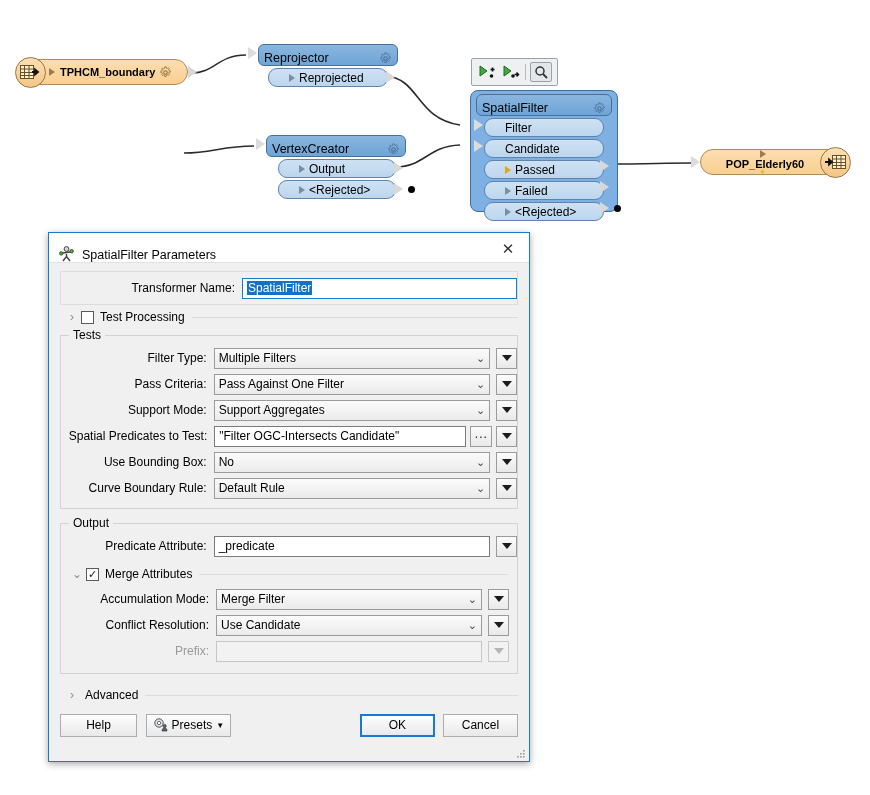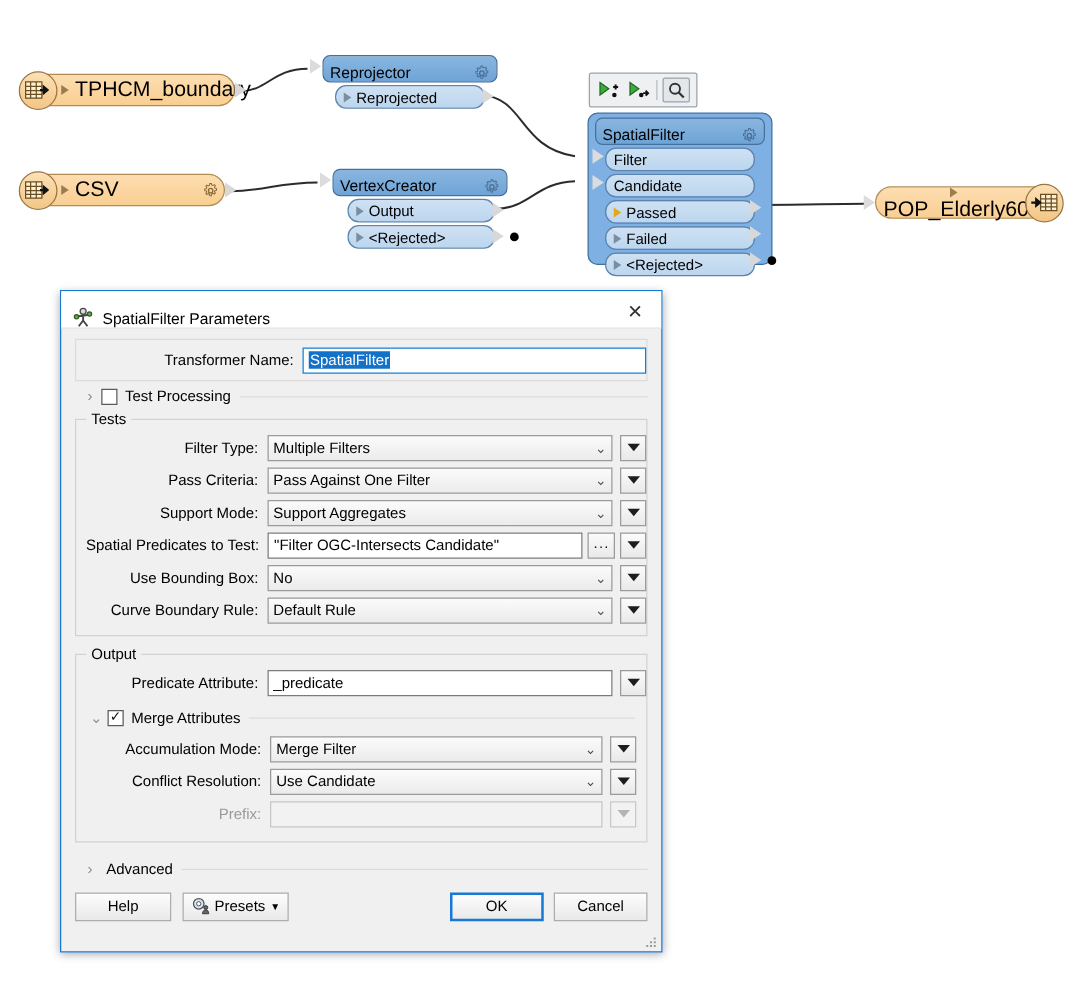--- a/index.html
+++ b/index.html
@@ -16,21 +16,21 @@
   .node { position:absolute; }
 
   
   .feat-pill {
     position:relative; height:26px; border-radius:13px;
     background:linear-gradient(#fdddb0,#f9cf92);
     border:1px solid #b08b53;
     display:flex; align-items:center;
     box-sizing:border-box;
   }
-  .feat-pill .ftxt { font-size:17px; color:#000; white-space:nowrap; }
+  .feat-pill .ftxt { font-size:11px; color:#000; white-space:nowrap;font-weight:bold; }
   .disk-icon {
     position:absolute; top:-3px; width:31px; height:31px; border-radius:50%;
     background:linear-gradient(#fce0b4,#f3c686);
     border:1px solid #9c7440; box-sizing:border-box;
     display:flex; align-items:center; justify-content:center;
   }
   .disk-icon.left { left:-4px; }
   .disk-icon.right { right:-4px; }
 
   .tri { width:0; height:0; border-style:solid; }
@@ -43,21 +43,21 @@
     height:22px; border-radius:6px;
     background:linear-gradient(#8ab6e0,#6ea4d6);
     border:1px solid #46709c; box-sizing:border-box;
     display:flex; align-items:flex-end; padding:0 5px;
     font-size:12.5px; color:#000; white-space:nowrap;
   }
   .xf-port {
     height:19px; margin-top:2px; border-radius:9px;
     background:linear-gradient(#cfe1f3,#bcd6ee);
     border:1px solid #5d84ad; box-sizing:border-box;
-    display:flex; align-items:center; padding-left:6px; gap:4px;
+    display:flex; align-items:center; padding-left:20px; gap:4px;
     font-size:12px; color:#000; white-space:nowrap;
     position:relative;
   }
   .tri-port { border-width:4px 0 4px 6px; border-color:transparent transparent transparent #7b8da0; }
   .tri-port.on { border-color:transparent transparent transparent #e3a81a; }
 
   
   .xf-sel {
     position:absolute; border-radius:8px;
     background:#7fb0e4; border:1px solid #3f6f9e; box-sizing:border-box;
@@ -199,42 +199,20 @@
           <line x1="0.5" y1="11.5" x2="13.5" y2="11.5" stroke="#6b4f22"></line>
           <line x1="4.5" y1="1.5" x2="4.5" y2="14.5" stroke="#6b4f22"></line>
           <line x1="9" y1="1.5" x2="9" y2="14.5" stroke="#6b4f22"></line>
           <path d="M12 8h5M15 5.5l3 2.5-3 2.5z" stroke="#111" stroke-width="1.8" fill="#111"></path>
         </svg>
       </div>
     </div>
     <div class="nub" style="left:170px; top:7px;"></div>
   </div>
 
-  <div class="node" style="left:18px; top:139px;">
-    <div class="feat-pill" style="width:162px; padding-left:30px;">
-      <span class="tri tri-r-out"></span>
-      <span class="ftxt" style="margin-left:5px; flex:1;">CSV</span>
-      <svg class="gear" viewBox="0 0 16 16" style="margin-right:4px;">
-        <path d="M8 5.2a2.8 2.8 0 100 5.6 2.8 2.8 0 000-5.6zm0 1.3a1.5 1.5 0 110 3 1.5 1.5 0 010-3z" fill="#8a6b38"></path>
-        <path d="M7.2 1h1.6l.3 1.5 1.2.5 1.3-.9 1.1 1.1-.9 1.3.5 1.2L13.8 6v1.6l-1.5.3-.5 1.2.9 1.3-1.1 1.1-1.3-.9-1.2.5L8.8 13H7.2l-.3-1.5-1.2-.5-1.3.9L3.3 10.8l.9-1.3-.5-1.2L2.2 8V6.4l1.5-.3.5-1.2-.9-1.3L4.4 2.5l1.3.9 1.2-.5z" fill="none" stroke="#8a6b38" stroke-width="1"></path>
-      </svg>
-      <div class="disk-icon left">
-        <svg width="21" height="17" viewBox="0 0 21 17">
-          <rect x="0.5" y="1.5" width="13" height="13" fill="#fdf0d4" stroke="#6b4f22"></rect>
-          <line x1="0.5" y1="5" x2="13.5" y2="5" stroke="#6b4f22"></line>
-          <line x1="0.5" y1="8.5" x2="13.5" y2="8.5" stroke="#6b4f22"></line>
-          <line x1="0.5" y1="11.5" x2="13.5" y2="11.5" stroke="#6b4f22"></line>
-          <line x1="4.5" y1="1.5" x2="4.5" y2="14.5" stroke="#6b4f22"></line>
-          <line x1="9" y1="1.5" x2="9" y2="14.5" stroke="#6b4f22"></line>
-          <path d="M12 8h5M15 5.5l3 2.5-3 2.5z" stroke="#111" stroke-width="1.8" fill="#111"></path>
-        </svg>
-      </div>
-    </div>
-    <div class="nub" style="left:162px; top:7px;"></div>
-  </div>
 
   <div class="xf" style="left:258px; top:44px; width:140px;">
     <div class="xf-head">
       <span style="flex:1;">Reprojector</span>
       <svg class="gear" viewBox="0 0 16 16">
         <path d="M8 5.2a2.8 2.8 0 100 5.6 2.8 2.8 0 000-5.6zm0 1.3a1.5 1.5 0 110 3 1.5 1.5 0 010-3z" fill="#4a6e96"></path>
         <path d="M7.2 1h1.6l.3 1.5 1.2.5 1.3-.9 1.1 1.1-.9 1.3.5 1.2L13.8 6v1.6l-1.5.3-.5 1.2.9 1.3-1.1 1.1-1.3-.9-1.2.5L8.8 13H7.2l-.3-1.5-1.2-.5-1.3.9L3.3 10.8l.9-1.3-.5-1.2L2.2 8V6.4l1.5-.3.5-1.2-.9-1.3L4.4 2.5l1.3.9 1.2-.5z" fill="none" stroke="#4a6e96" stroke-width="1"></path>
       </svg>
     </div>
     <div class="xf-port" style="margin-left:10px; width:120px;">

